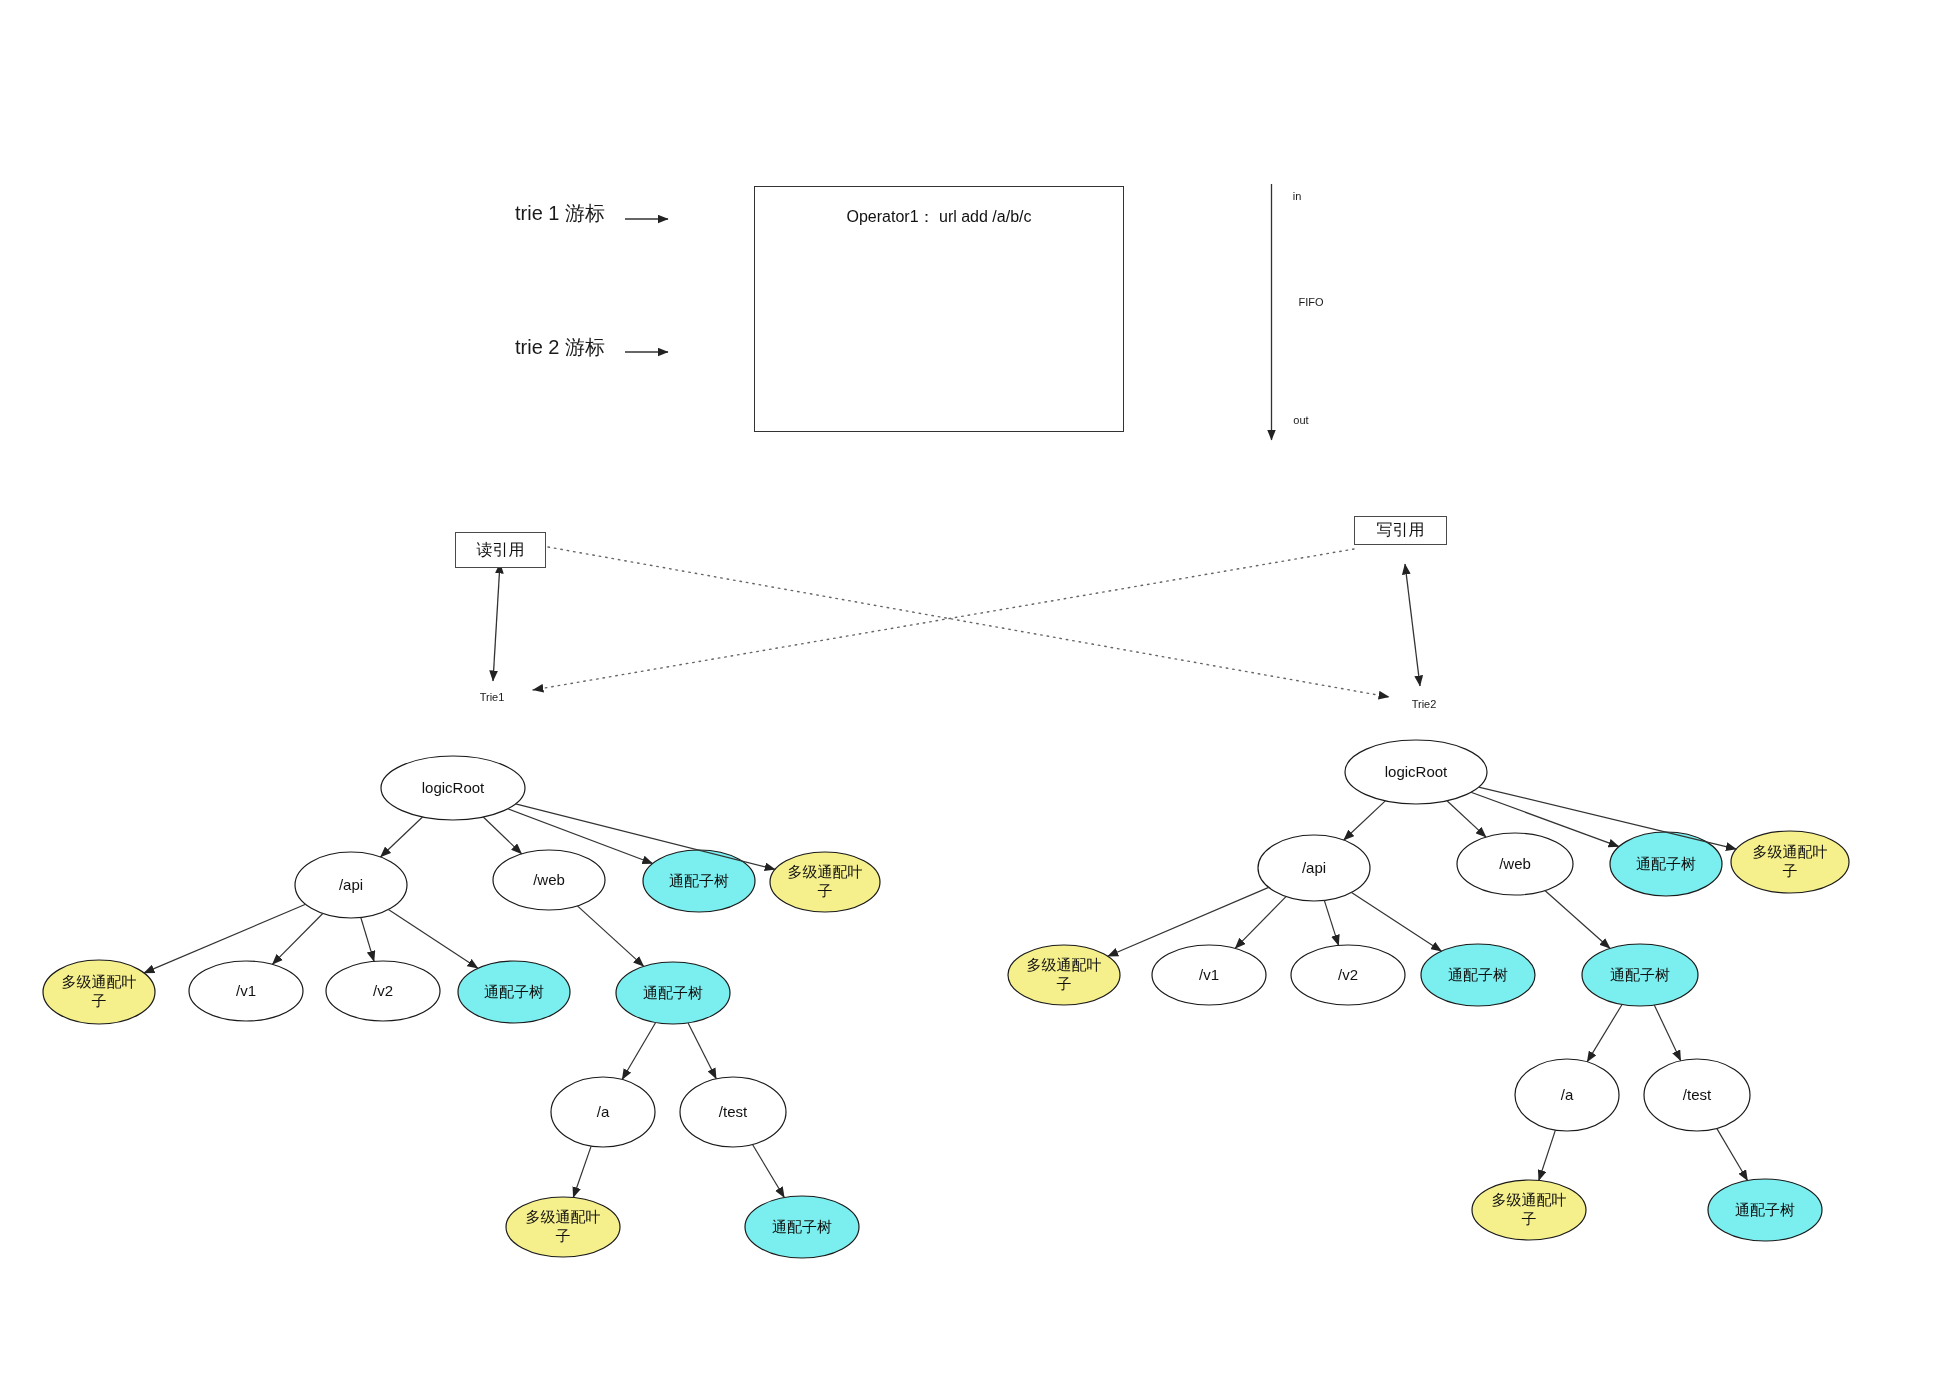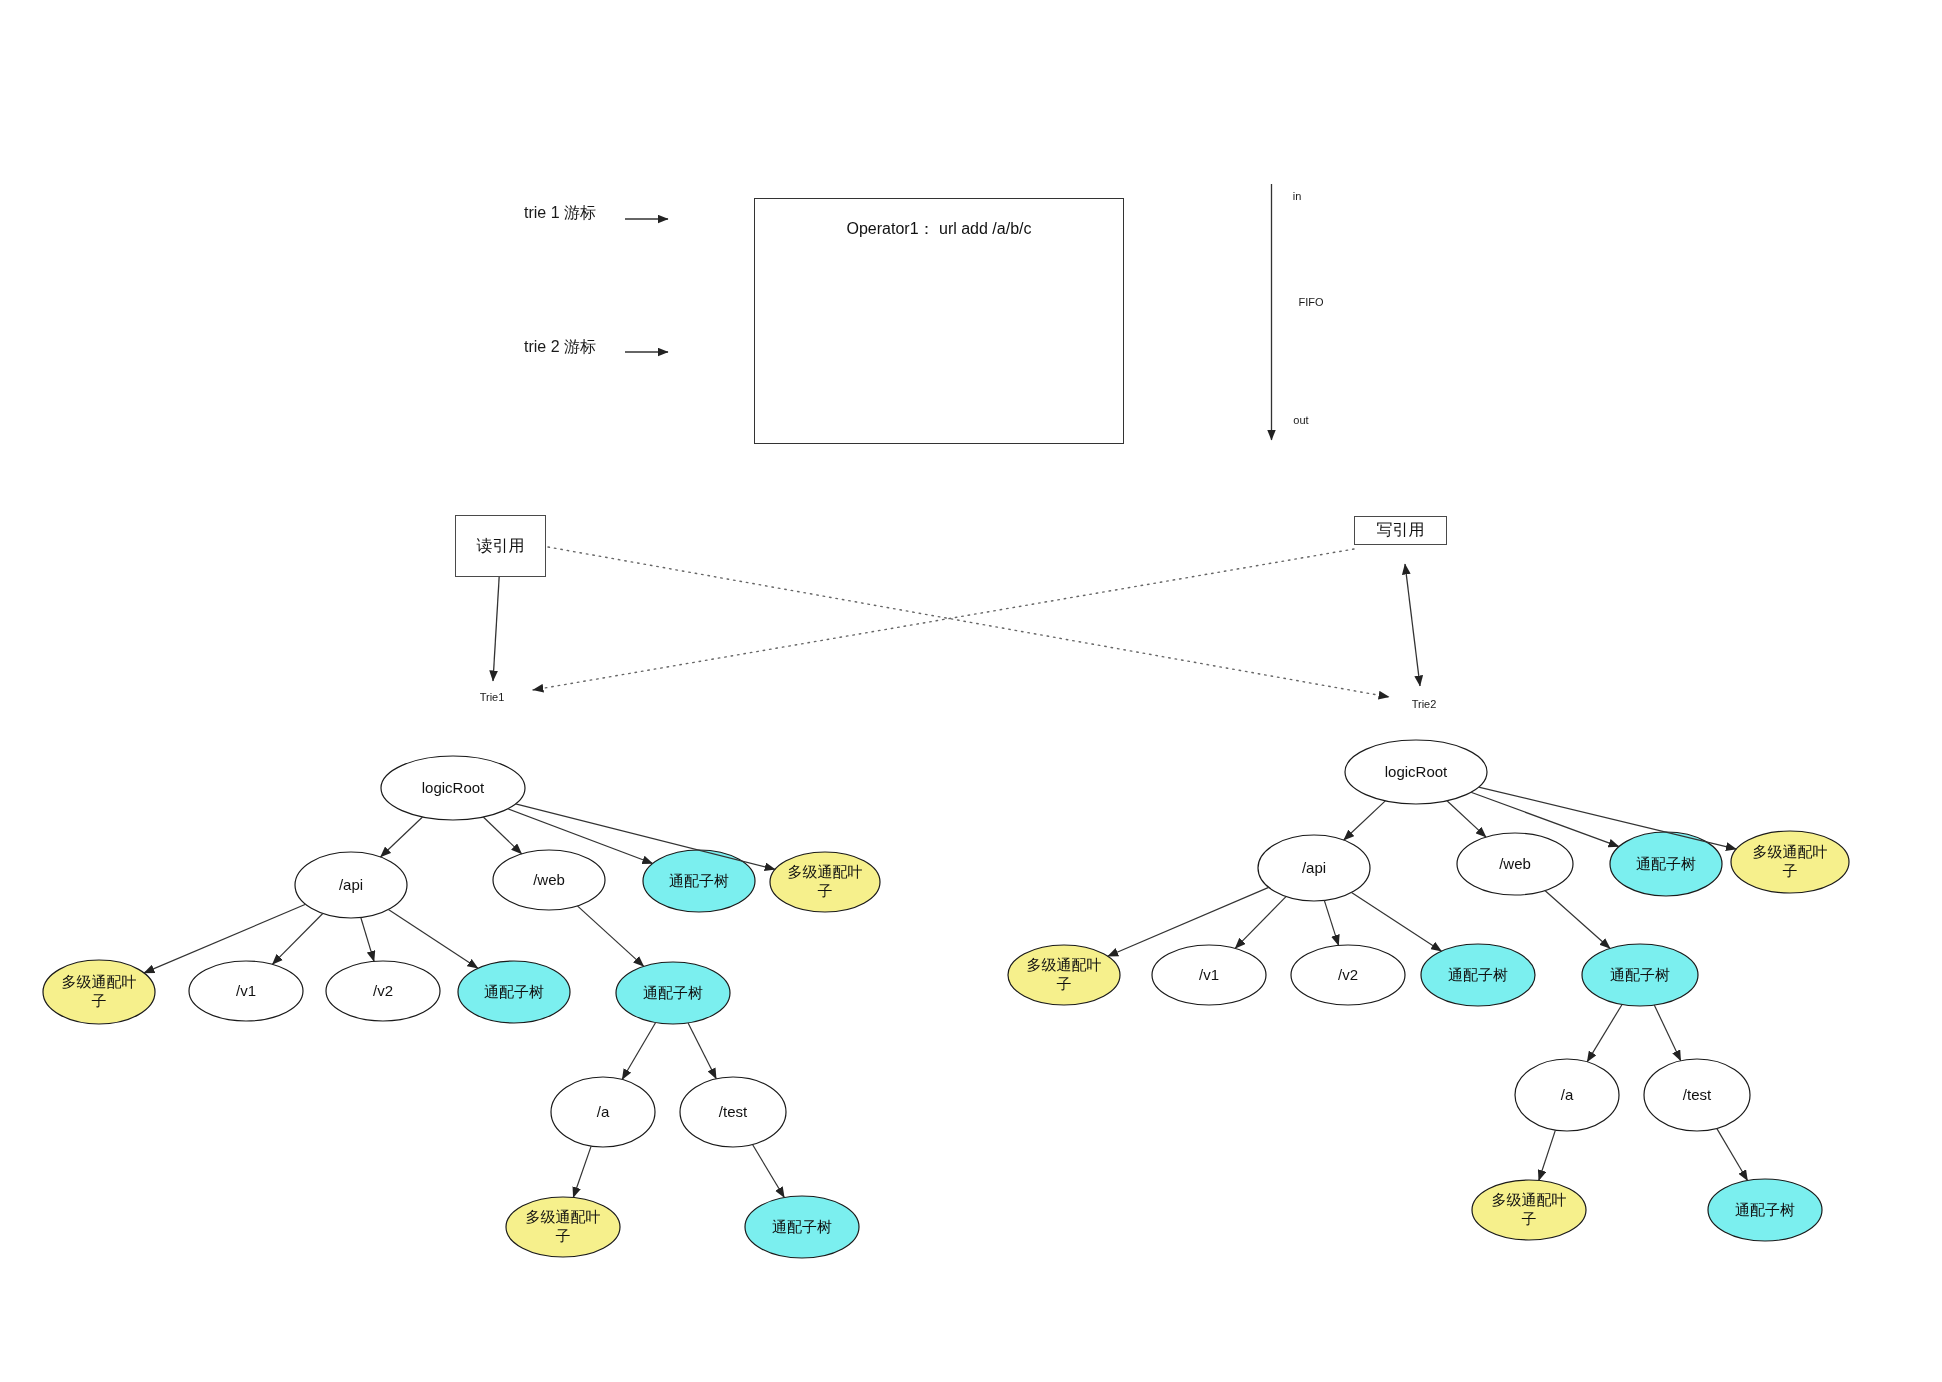--- a/index.html
+++ b/index.html
@@ -1,26 +1,26 @@
 <!DOCTYPE html>
 <html><head>
 <meta charset="utf-8">
 <style>
   html,body{margin:0;padding:0;background:#ffffff;}
   body{width:1942px;height:1382px;overflow:hidden;
        font-family:"Liberation Sans","DejaVu Sans",sans-serif;color:#111;}
   .stage{position:relative;width:1942px;height:1382px;background:#fff;}
   .stage > svg{position:absolute;left:0;top:0;}
-  .lbl{position:absolute;transform:translate(-50%,-50%);font-size:16px;
+  .lbl{position:absolute;transform:translate(-50%,-50%);font-size:20px;
        white-space:nowrap;color:#1a1a1a;}
   .lbl.sm{font-size:11px;}
   .refbox{position:absolute;border:1px solid #4a4a4a;background:#fff;
           display:flex;align-items:center;justify-content:center;
           font-size:16px;box-sizing:border-box;}
-  .queue{position:absolute;border:1px solid #333;background:#fff;box-sizing:border-box;margin-top:12px;}
+  .queue{position:absolute;border:1px solid #333;background:#fff;box-sizing:border-box;}
   .qrow{height:61px;display:flex;align-items:center;justify-content:center;
         font-size:16px;border-bottom:1px solid #333;box-sizing:border-box;}
   .qrow:last-child{border-bottom:none;}
 </style>
 </head>
 <body>
 
 <div class="stage">
 
   <svg width="1942" height="1382" viewBox="0 0 1942 1382">
@@ -128,19 +128,19 @@
   <div class="lbl" style="left:560px;top:347px">trie 2 游标</div>
 
   <div class="queue" style="left:754px;top:186px;width:370px;height:246px">
     <div class="qrow">Operator1： url add /a/b/c</div>
   </div>
 
   <div class="lbl sm" style="left:1297px;top:196px">in</div>
   <div class="lbl sm" style="left:1311px;top:302px">FIFO</div>
   <div class="lbl sm" style="left:1301px;top:420px">out</div>
 
-  <div class="refbox" style="left:455px;top:515px;width:91px;height:62px">读引用</div>
+  <div class="refbox" style="left:455px;top:532px;width:91px;height:36px">读引用</div>
   <div class="refbox" style="left:1354px;top:516px;width:93px;height:29px">写引用</div>
 
   <div class="lbl sm" style="left:492px;top:697px">Trie1</div>
   <div class="lbl sm" style="left:1424px;top:704px">Trie2</div>
 
 </div>
 
 </body></html>

